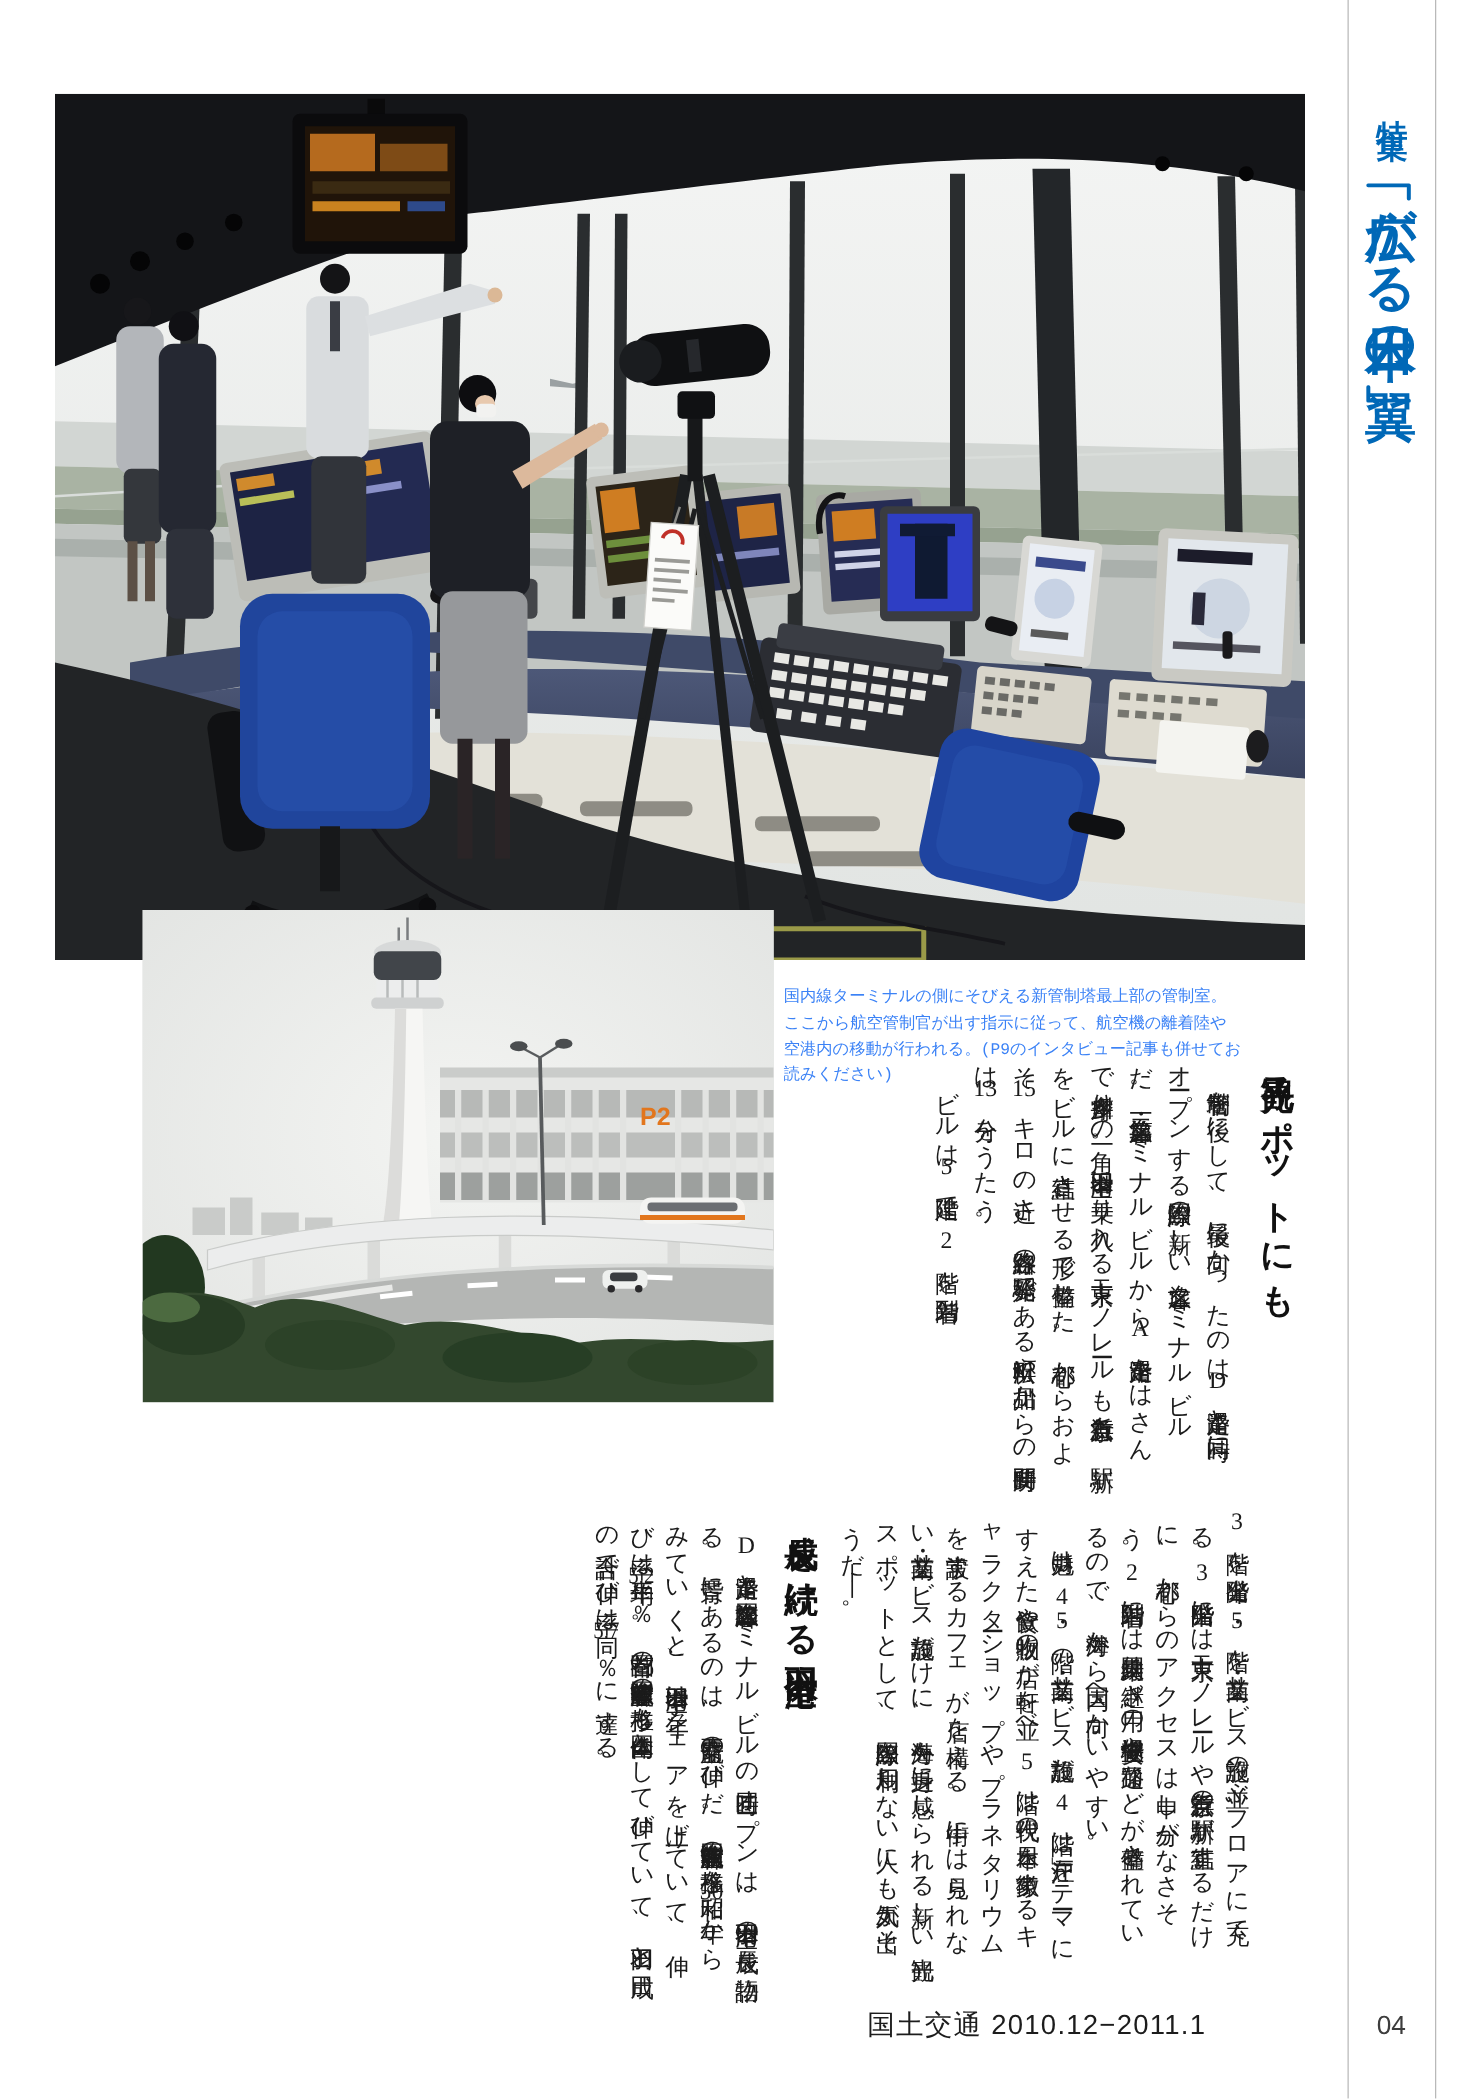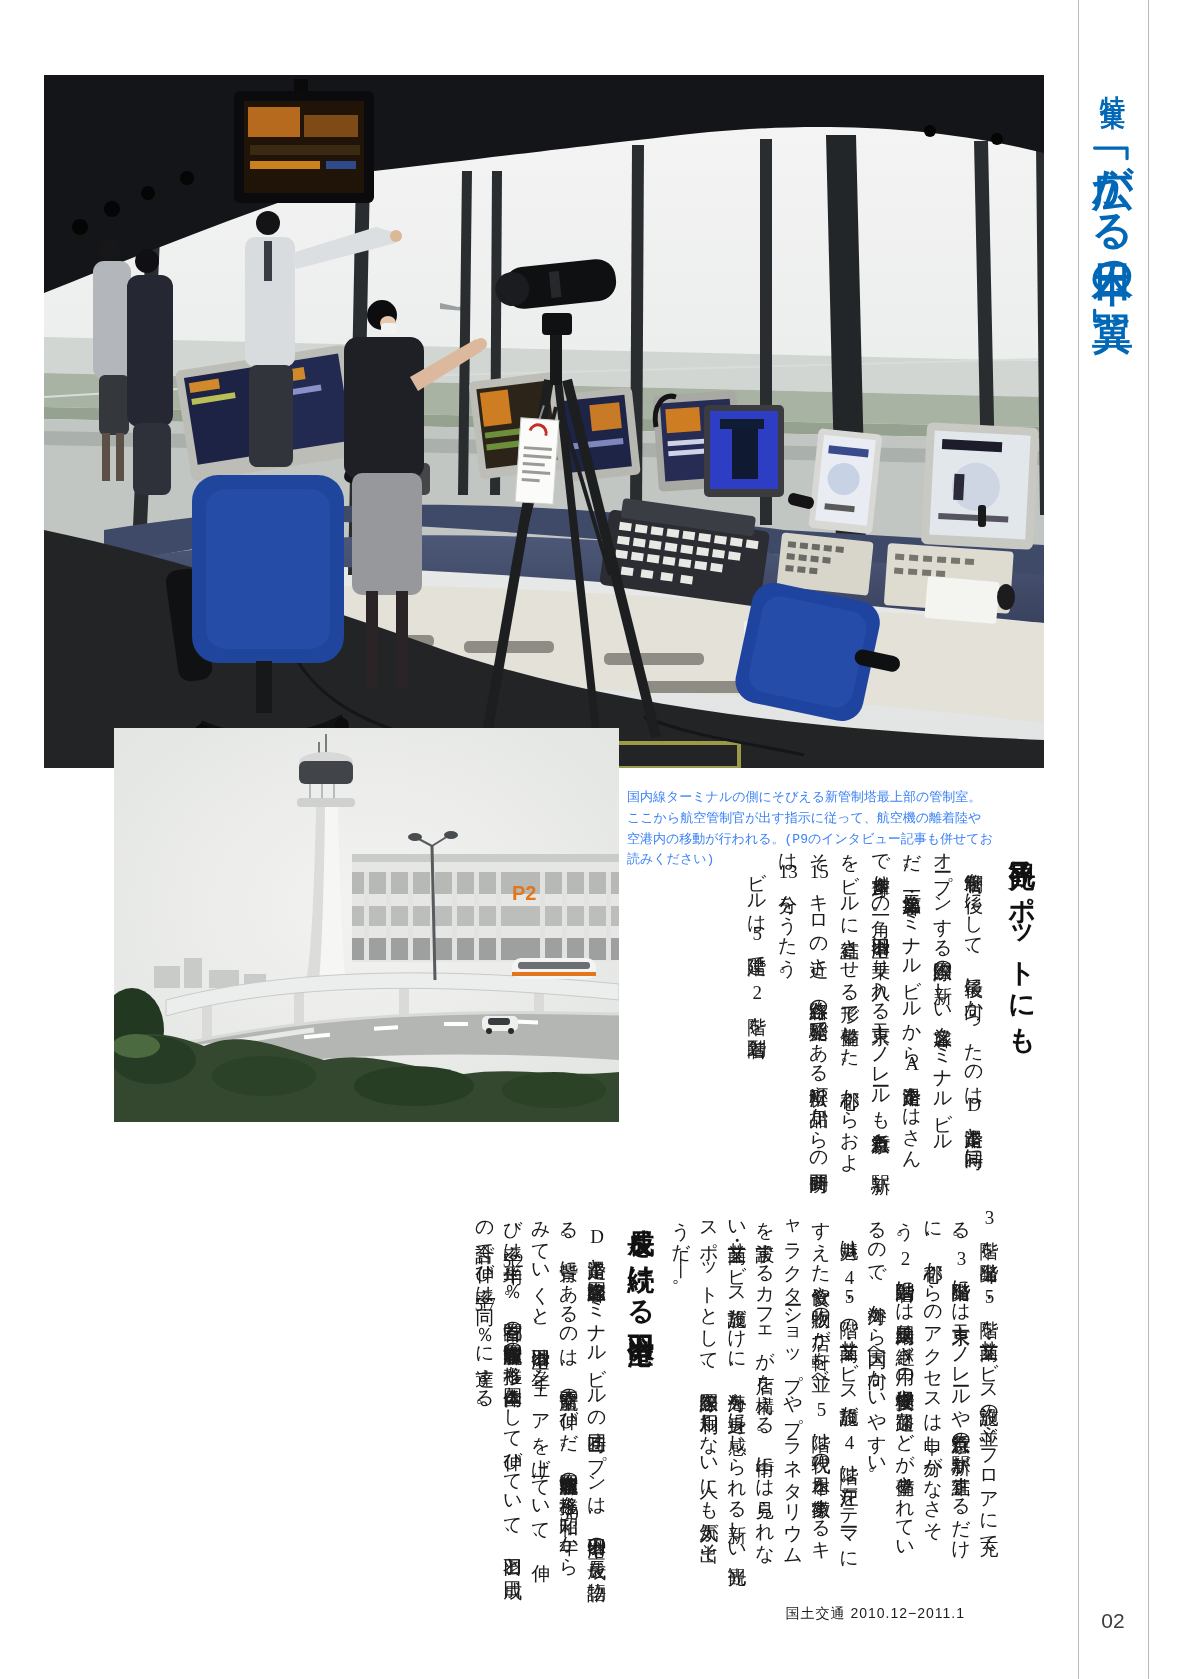--- a/index.html
+++ b/index.html
@@ -30,21 +30,21 @@
          font-size:27px;line-height:1.05;letter-spacing:2px;color:#111111;margin:0;}
   #block-1 .vhead{margin-left:18px;}
   #block-2 .vhead{margin:0 12px 0 16px;}
   .vbody{font-size:19px;color:#1b1b1b;white-space:pre-line;margin:0;}
   #block-1 .vbody{line-height:31px;}
   #block-2 .vbody{line-height:28px;}
   .tcy{text-combine-upright:all;}
   
   .footer{position:absolute;left:600px;top:1605px;width:365px;text-align:right;
           font-family:"Liberation Sans","DejaVu Sans",sans-serif;
-          font-size:14px;color:#1c1c1c;letter-spacing:1px;}
+          font-size:22px;color:#1c1c1c;letter-spacing:1px;}
   .pagenum{position:absolute;left:1078px;top:1609px;width:70px;text-align:center;
           font-family:"Liberation Sans","DejaVu Sans",sans-serif;
           font-size:21px;color:#3d3d3d;}
 </style>
 </head>
 <body>
 
 <div class="page">
 
   <div class="photo" id="main-photo">
@@ -463,15 +463,15 @@
   </div>
 
   <div class="vblock" id="block-2">
     <div class="vbody"><span class="tcy">3</span>階を出発階、<span class="tcy">4</span>・<span class="tcy">5</span>階を商業・サービス施設の並ぶフロアに充てる。<span class="tcy">3</span>階出発階には東京モノレールや京浜急行の新駅が直結するだけに、都心からのアクセスは申し分がなさそう。<span class="tcy">2</span>階到着階には国内線乗り継ぎ用の保安検査場や通路などが整備されているので、海外から国内へ向かいやすい。
 　魅力は、<span class="tcy">4</span>・<span class="tcy">5</span>階の商業・サービス施設だ。<span class="tcy">4</span>階は「江戸」をテーマにすえた飲食や物販の店が軒を並べ、<span class="tcy">5</span>階は現代の日本を象徴するキャラクターショップやプラネタリウムを常設するカフェが店を構える。街中には見られない商業・サービス施設だけに、海外を身近に感じられる新しい観光スポットとして、国際線を利用しない人にも人気が出そうだ──。</div>
     <h4 class="vhead">成長を続ける羽田空港</h4>
     <div class="vbody">　<span class="tcy">D</span>滑走路と国際線旅客ターミナルビルの同時オープンは、羽田空港の成長を物語る。背景にあるのは、航空需要の伸びだ。国内航空旅客者数の推移を昭和<span class="tcy">50</span>年からみていくと、羽田空港は年々シェアを上げていて、伸び率は年平均<span class="tcy">5.2</span>％。首都圏の国際航空旅客者数の推移も国内全体として伸びていて、羽田と成田の合計で伸び率は同<span class="tcy">5.7</span>％に達する。</div>
   </div>
 
   <div class="footer">国土交通 2010.12−2011.1</div>
-  <div class="pagenum">02</div>
+  <div class="pagenum">04</div>
 
 </div>
 
 </body></html>

